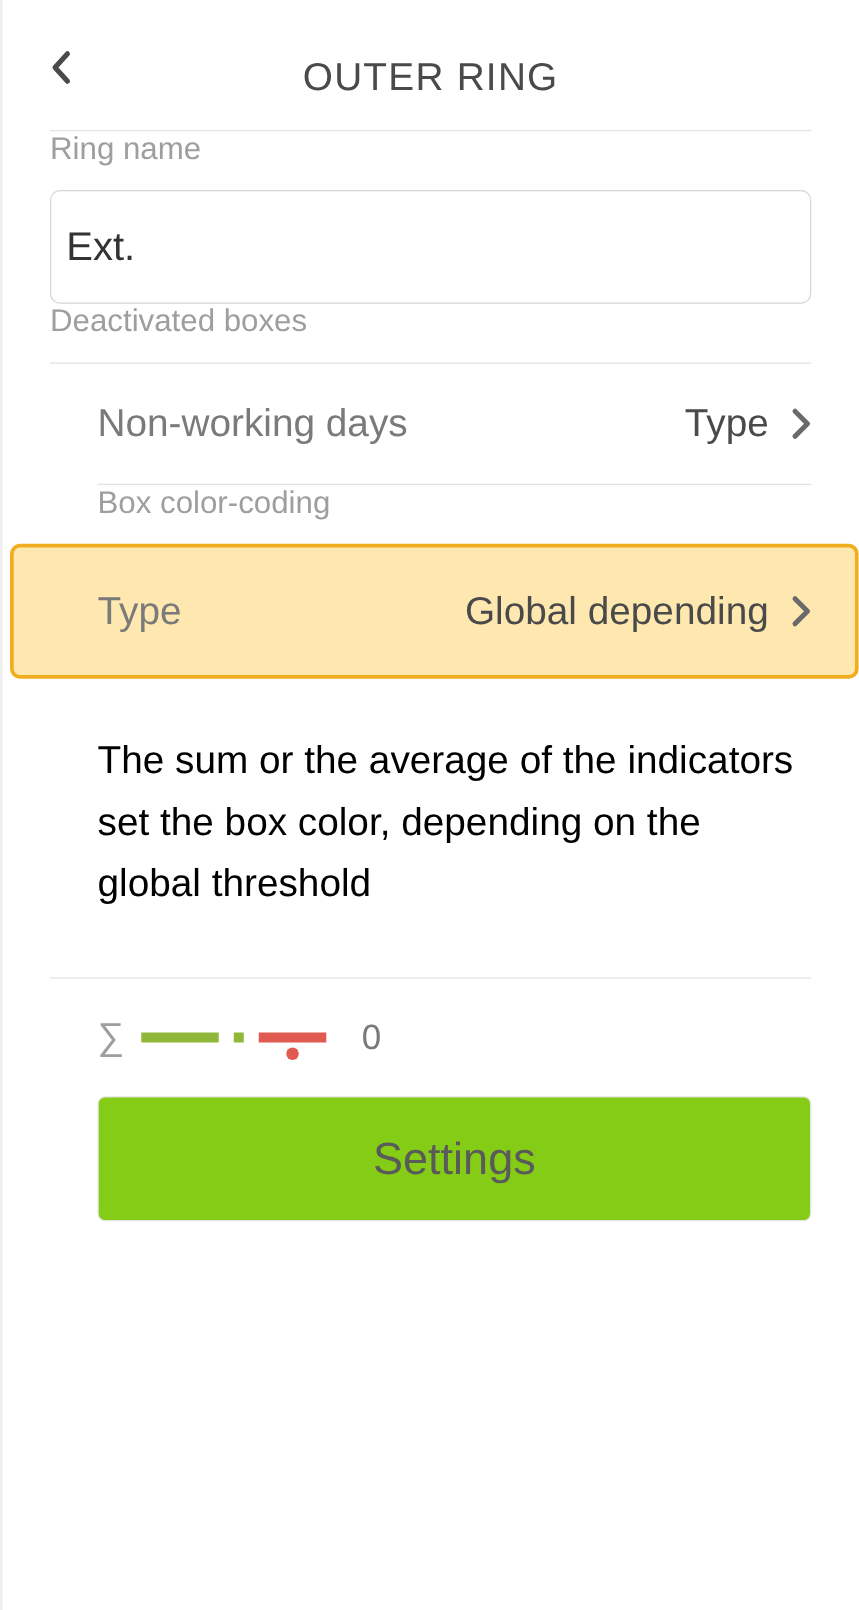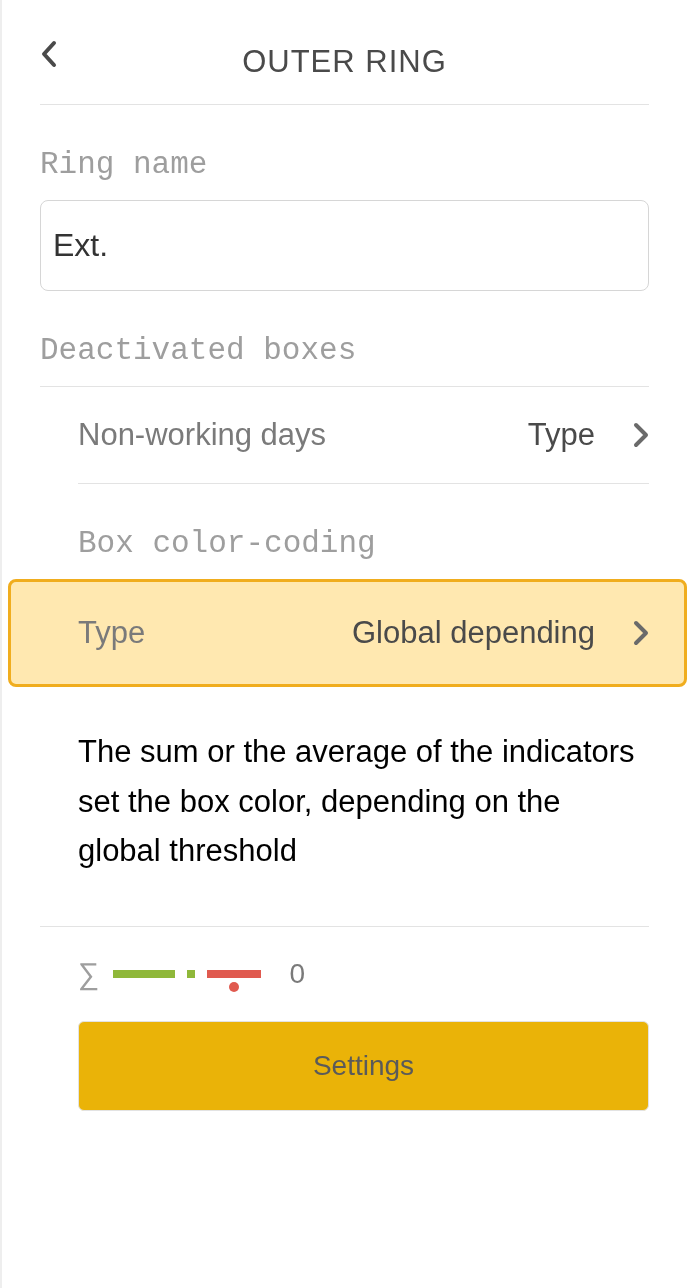--- a/index.html
+++ b/index.html
@@ -2,40 +2,40 @@
 <html><head>
 <meta charset="utf-8">
 <style>
   * { box-sizing: border-box; margin: 0; padding: 0; }
   html, body { width: 687px; height: 1288px; background: #fff; font-family: "Segoe UI", "Helvetica Neue", Arial, sans-serif; color: #4a4a4a; }
   .page { padding: 30px 38px 0 38px; border-left: 2px solid #eee; min-height: 1288px; }
   .header { display: flex; align-items: center; position: relative; margin-bottom: 6px; }
   .back { position: absolute; left: 0; top: 10px; cursor: pointer; }
   .title { flex: 1; text-align: center; font-size: 31px; font-weight: 500; letter-spacing: 1px; color: #4a4a4a; padding: 14px 0 18px 0; }
   .hr-thin { border: none; border-top: 1px solid #e3e3e3; margin: 0; }
-  .section-label { font-size: 31px; color: #9e9e9e; font-weight: 400; margin-top: 42px; margin-bottom: 18px; font-family: Liberation Mono, monospace; }
+  .section-label { font-size: 25px; color: #9e9e9e; font-weight: 400; margin-bottom: 18px; }
   .input { width: 100%; border: 1px solid #d6d6d6; border-radius: 8px; font-size: 32px; padding: 26px 12px; color: #333; background: #fff; }
-  .row { display: flex; align-items: center; padding: 30px 0; margin-left: 38px; gap: 20px; }
+  .row { display: flex; align-items: center; padding: 30px 0; margin-left: 38px; }
   .row-label { font-size: 31px; color: #7a7a7a; flex: 1; }
   .row-value { font-size: 31px; color: #4a4a4a; margin-right: 18px; }
   .row-chevron { display: inline-flex; }
   .row-divider { border: none; border-top: 1px solid #e3e3e3; margin: 0 0 0 38px; }
   .section-label.indent { margin-left: 38px; }
   .highlight-wrap { position: relative; }
   .highlight-box { position: absolute; left: -32px; right: -38px; top: 0; bottom: 0; background: #ffe8b0; border: 3px solid #f0ad1e; border-radius: 8px; z-index: 0; }
   .row.highlighted { position: relative; z-index: 1; padding: 36px 0; }
   .description { font-size: 31px; color: #000000; line-height: 1.6; margin: 40px 0 50px 38px; }
   .threshold-row { display: flex; align-items: center; margin-left: 38px; margin-top: 30px; margin-bottom: 30px; gap: 8px; }
   .sigma { font-size: 30px; color: #9e9e9e; font-weight: 300; margin-right: 6px; }
   .bar-g1 { width: 62px; height: 8px; background: #8fb83a; }
   .bar-g2 { width: 8px; height: 8px; background: #8fb83a; margin-left: 4px; }
   .bar-r { width: 54px; height: 8px; background: #e05a4f; margin-left: 4px; position: relative; }
   .bar-r::after { content: ""; position: absolute; width: 10px; height: 10px; background: #e05a4f; border-radius: 50%; bottom: -14px; left: 22px; }
   .thresh-val { font-size: 28px; color: #7a7a7a; margin-left: 20px; }
-  .settings-btn { display: block; width: calc(100% - 38px); margin-left: 38px; margin-top: 18px; padding: 28px 0; text-align: center; font-size: 28px; color: #5a5a5a; background: #eab308; border: 1px solid #e3e3e3; border-radius: 6px; cursor: pointer; }
+  .settings-btn { display: block; width: calc(100% - 38px); margin-left: 38px; margin-top: 18px; padding: 28px 0; text-align: center; font-size: 36px; color: #5a5a5a; background: #84cc16; border: 1px solid #e3e3e3; border-radius: 6px; cursor: pointer; }
   svg { display: block; }
 </style>
 </head>
 <body>
 
 <div class="page">
   <div class="header">
     <span class="back">
       <svg width="18" height="28" viewBox="0 0 18 28">
         <polyline points="14,3 4,14 14,25" fill="none" stroke="#4a4a4a" stroke-width="4" stroke-linecap="round" stroke-linejoin="round"></polyline>

